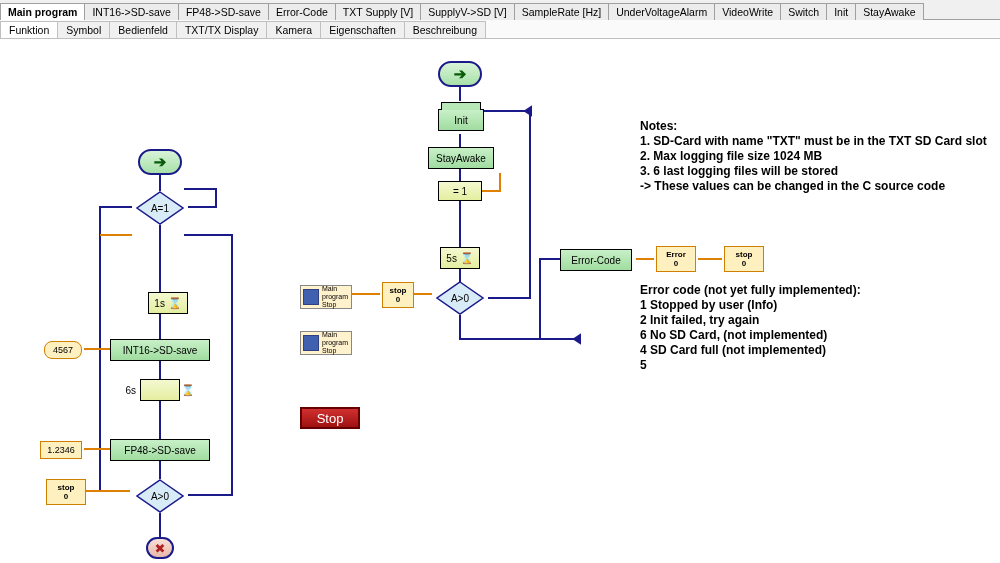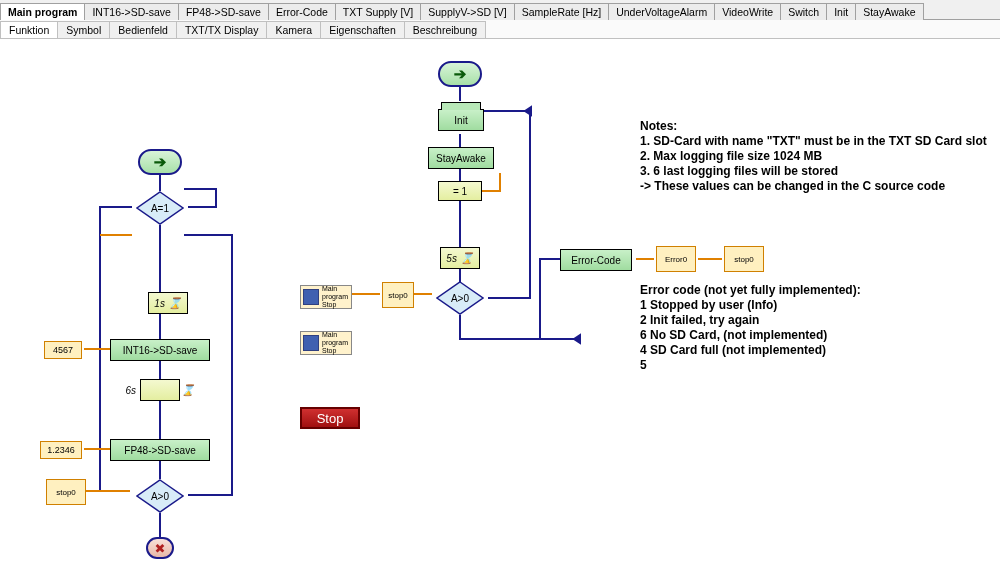--- a/index.html
+++ b/index.html
@@ -11,28 +11,28 @@
 .subtab.active{background:#fff;}
 .canvas{position:relative;width:1000px;height:526px;background-color:#fff;
   background-image:radial-gradient(circle,#d0d0d0 0.6px,transparent 0.6px);
   background-size:10px 10px;background-position:0 0;}
 .el{position:absolute;box-sizing:border-box;}
 .startblock{width:44px;height:26px;border:2px solid #1a1a8a;border-radius:13px;background:linear-gradient(#d8f4d8,#a8e0a8);display:flex;align-items:center;justify-content:center;}
 .runner{font-size:15px;color:#0a5a0a;font-weight:bold;}
 .endblock{width:28px;height:22px;border:2px solid #1a1a8a;border-radius:11px;background:linear-gradient(#f8e0d8,#e8b8a8);display:flex;align-items:center;justify-content:center;color:#b02020;font-size:13px;}
 .subcall{border:1px solid #000;background:linear-gradient(#c8f0c8,#a0dca0);height:22px;display:flex;align-items:center;justify-content:center;font-size:10px;padding:0 3px;}
 .subcall.hdr::before{content:"";position:absolute;top:-8px;left:2px;right:2px;height:7px;background:#b8e8b8;border:1px solid #000;border-bottom:none;font-size:6px;}
-.waitblk{border:1px solid #000;background:linear-gradient(#f4f9d0,#e4eea0);height:22px;width:40px;display:flex;align-items:center;justify-content:center;font-size:10px;font-style:italic;}
+.waitblk{border:1px solid #000;background:linear-gradient(#f4f9d0,#e4eea0);height:22px;width:40px;display:flex;align-items:center;justify-content:center;font-size:10px;}
 .hourglass{margin-left:3px;font-size:11px;}
 .eqblk{border:1px solid #000;background:linear-gradient(#f4f9d0,#e4eea0);height:20px;width:44px;display:flex;align-items:center;justify-content:center;font-size:10px;}
 .diamond{width:48px;height:34px;position:absolute;}
 .diamond svg{position:absolute;top:0;left:0;}
 .diamond .dtxt{position:absolute;top:0;left:0;width:48px;height:34px;display:flex;align-items:center;justify-content:center;font-size:10px;}
 .constblk{border:1px solid #d08000;background:#fff0c0;height:18px;display:flex;align-items:center;justify-content:center;font-size:9px;padding:0 4px;}
-.varblk{border:1px solid #d08000;background:#fff0c0;height:26px;width:40px;display:flex;flex-direction:row;align-items:center;justify-content:center;font-size:8px;line-height:9px;padding:1px;}
+.varblk{border:1px solid #d08000;background:#fff0c0;height:26px;width:40px;display:flex;flex-direction:column;align-items:center;justify-content:center;font-size:8px;line-height:9px;padding:1px;font-weight:bold;}
 .miniprog{border:1px solid #888;background:#fff2cc;height:24px;width:52px;display:flex;align-items:center;font-size:7px;padding:2px;gap:3px;}
 .miniprog .icon{width:14px;height:14px;background:#4060b0;border:1px solid #304080;flex:none;}
 .miniprog .mlbl{display:flex;flex-direction:column;line-height:8px;}
 .stopbtn{border:2px solid #600;background:linear-gradient(#d03030,#a01010);color:#fff;font-size:13px;display:flex;align-items:center;justify-content:center;width:60px;height:22px;cursor:pointer;}
 .notes{position:absolute;font-size:12px;line-height:15px;color:#000;font-weight:bold;}
 svg.wires{position:absolute;top:0;left:0;pointer-events:none;}
 </style>
 </head>
 <body>
 
@@ -169,21 +169,21 @@
   <div class="el diamond" style="left:136px;top:440px;">
     <svg width="48" height="34">
         <polygon points="24,1 47,17 24,33 1,17" fill="#d8ecf8" stroke="#1a1a8a" stroke-width="1.5"></polygon>
       </svg>
     <div class="dtxt">A&gt;0</div>
   </div>
   <div class="el endblock" style="left:146px;top:498px;">
       <span>✖</span>
     </div>
 
-  <div class="el constblk" style="left:44px;top:302px;width:38px;">
+  <div class="el constblk" style="left:44px;top:302px;width:38px;border-radius:8px;">
       <span>4567</span>
     </div>
   <div class="el constblk" style="left:40px;top:402px;width:42px;">
       <span>1.2346</span>
     </div>
   <div class="el varblk" style="left:46px;top:440px;">
     <span>stop</span>
     <span>0</span>
   </div>
 

